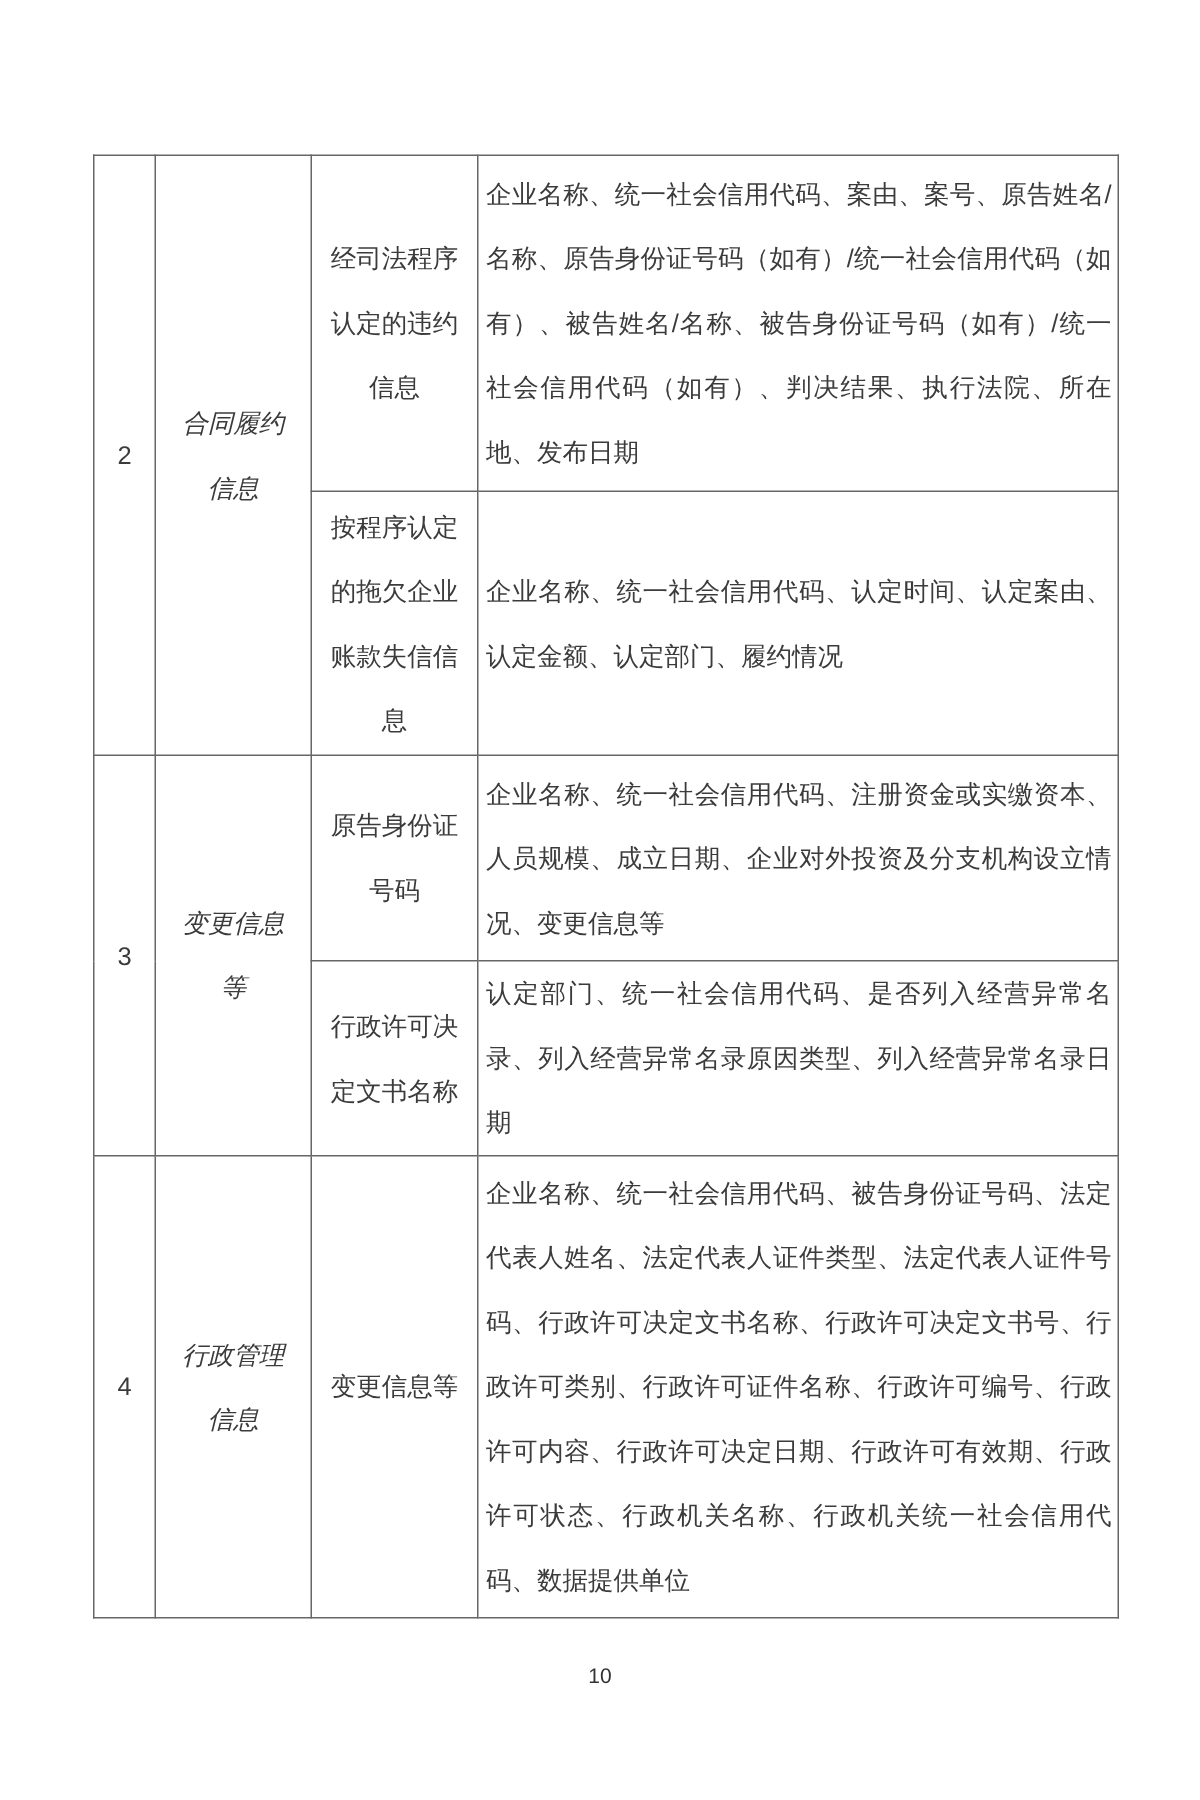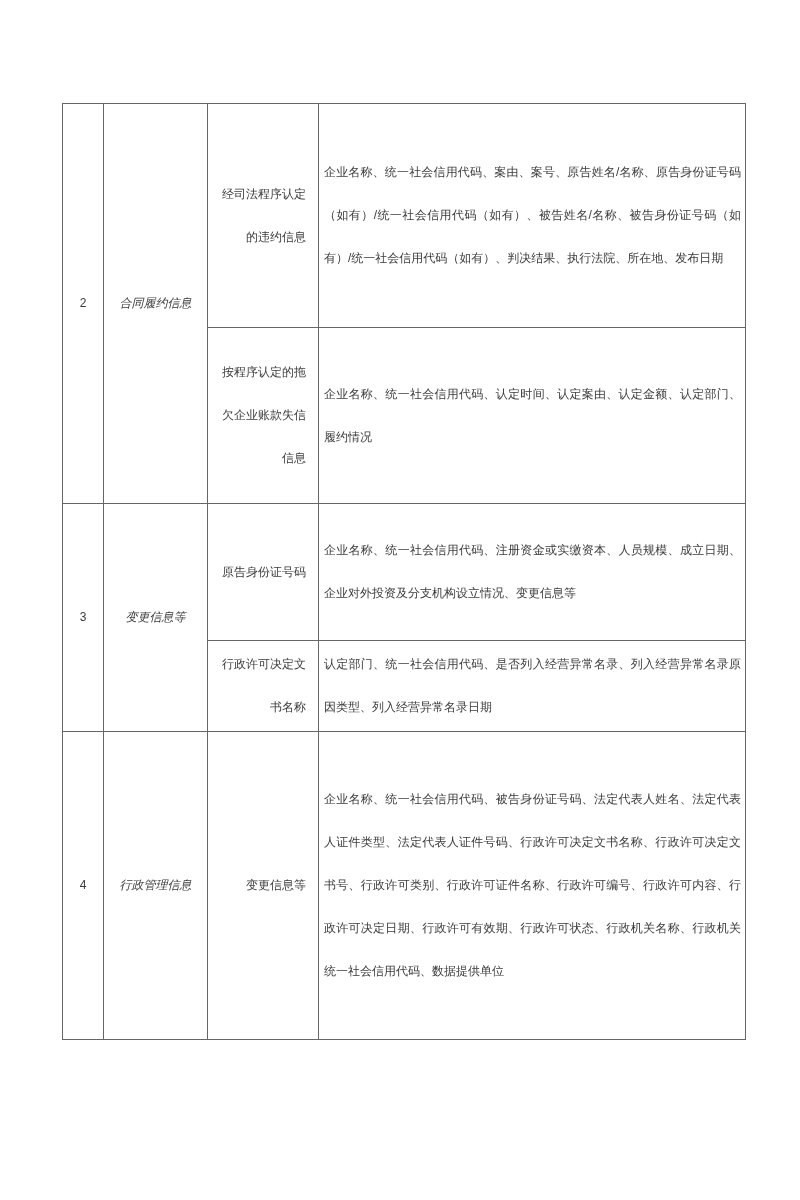--- a/index.html
+++ b/index.html
@@ -19,37 +19,37 @@
     left: 62px;
     top: 103px;
     width: 683px;
     border-collapse: collapse;
     table-layout: fixed;
   }
   table.info-table td {
     border: 1px solid #666666;
     vertical-align: middle;
     color: #3b3b3b;
-    font-size: 12px;
+    font-size: 17px;
     line-height: 43px;
   }
   col.c-num { width: 41px; }
   col.c-cat { width: 104px; }
   col.c-sub { width: 111px; }
   col.c-items { width: 427px; }
   td.num-cell {
     text-align: center;
   }
   td.cat-cell {
     text-align: center;
     padding: 0 14px;
     font-style: italic;
   }
   td.sub-cell {
-    text-align: right;
+    text-align: center;
     padding: 0 12px;
     font-family: Liberation Serif, serif;
   }
   td.items-cell {
     text-align: justify;
     text-justify: inter-ideograph;
     padding: 0 4px 0 5px;
   }
   tr.r-2a { height: 224px; }
   tr.r-2b { height: 176px; }
@@ -102,14 +102,15 @@
       </tr>
       <tr class="r-4">
         <td class="num-cell">4</td>
         <td class="cat-cell">行政管理信息</td>
         <td class="sub-cell">变更信息等</td>
         <td class="items-cell">企业名称、统一社会信用代码、被告身份证号码、法定代表人姓名、法定代表人证件类型、法定代表人证件号码、行政许可决定文书名称、行政许可决定文书号、行政许可类别、行政许可证件名称、行政许可编号、行政许可内容、行政许可决定日期、行政许可有效期、行政许可状态、行政机关名称、行政机关统一社会信用代码、数据提供单位</td>
       </tr>
     </tbody>
   </table>
 
+  <div class="page-number">10</div>
 
 </div>
 
 </body></html>

